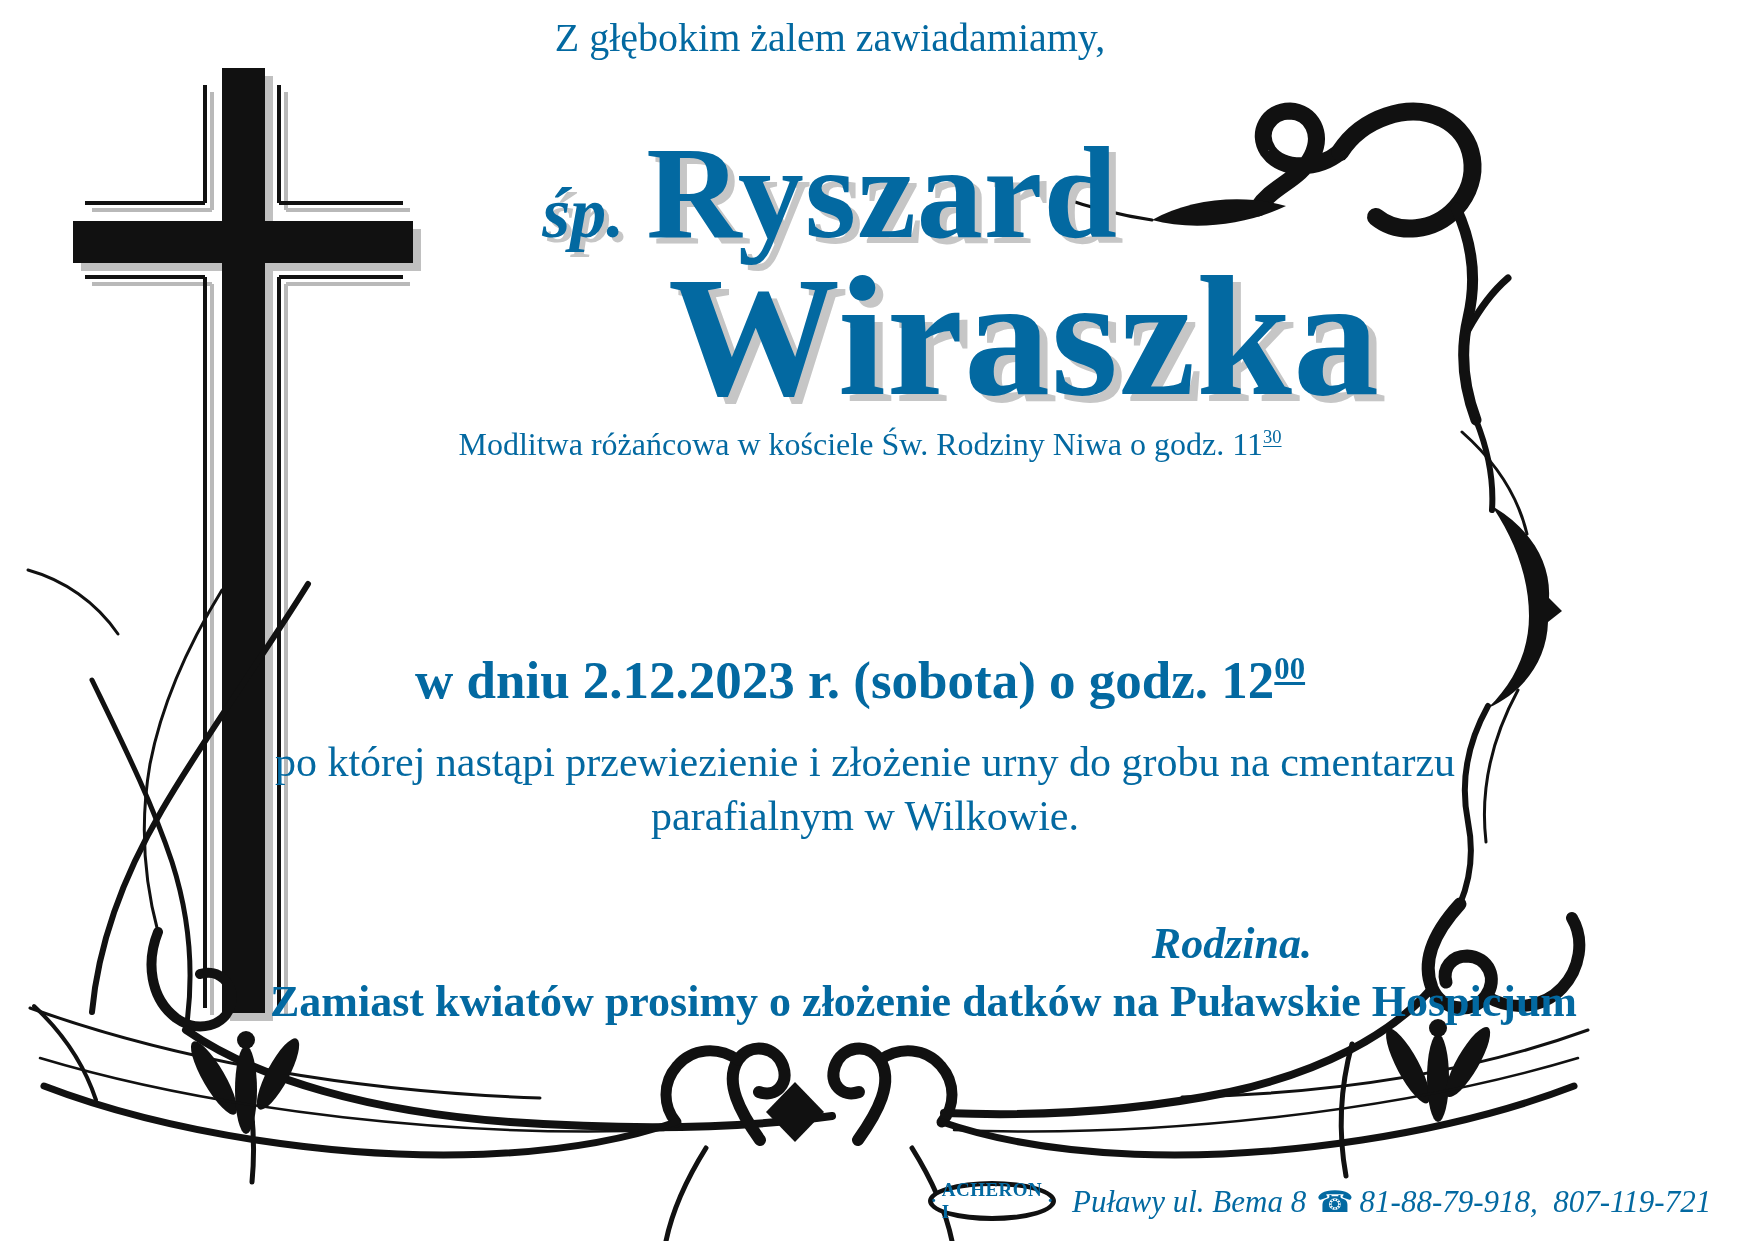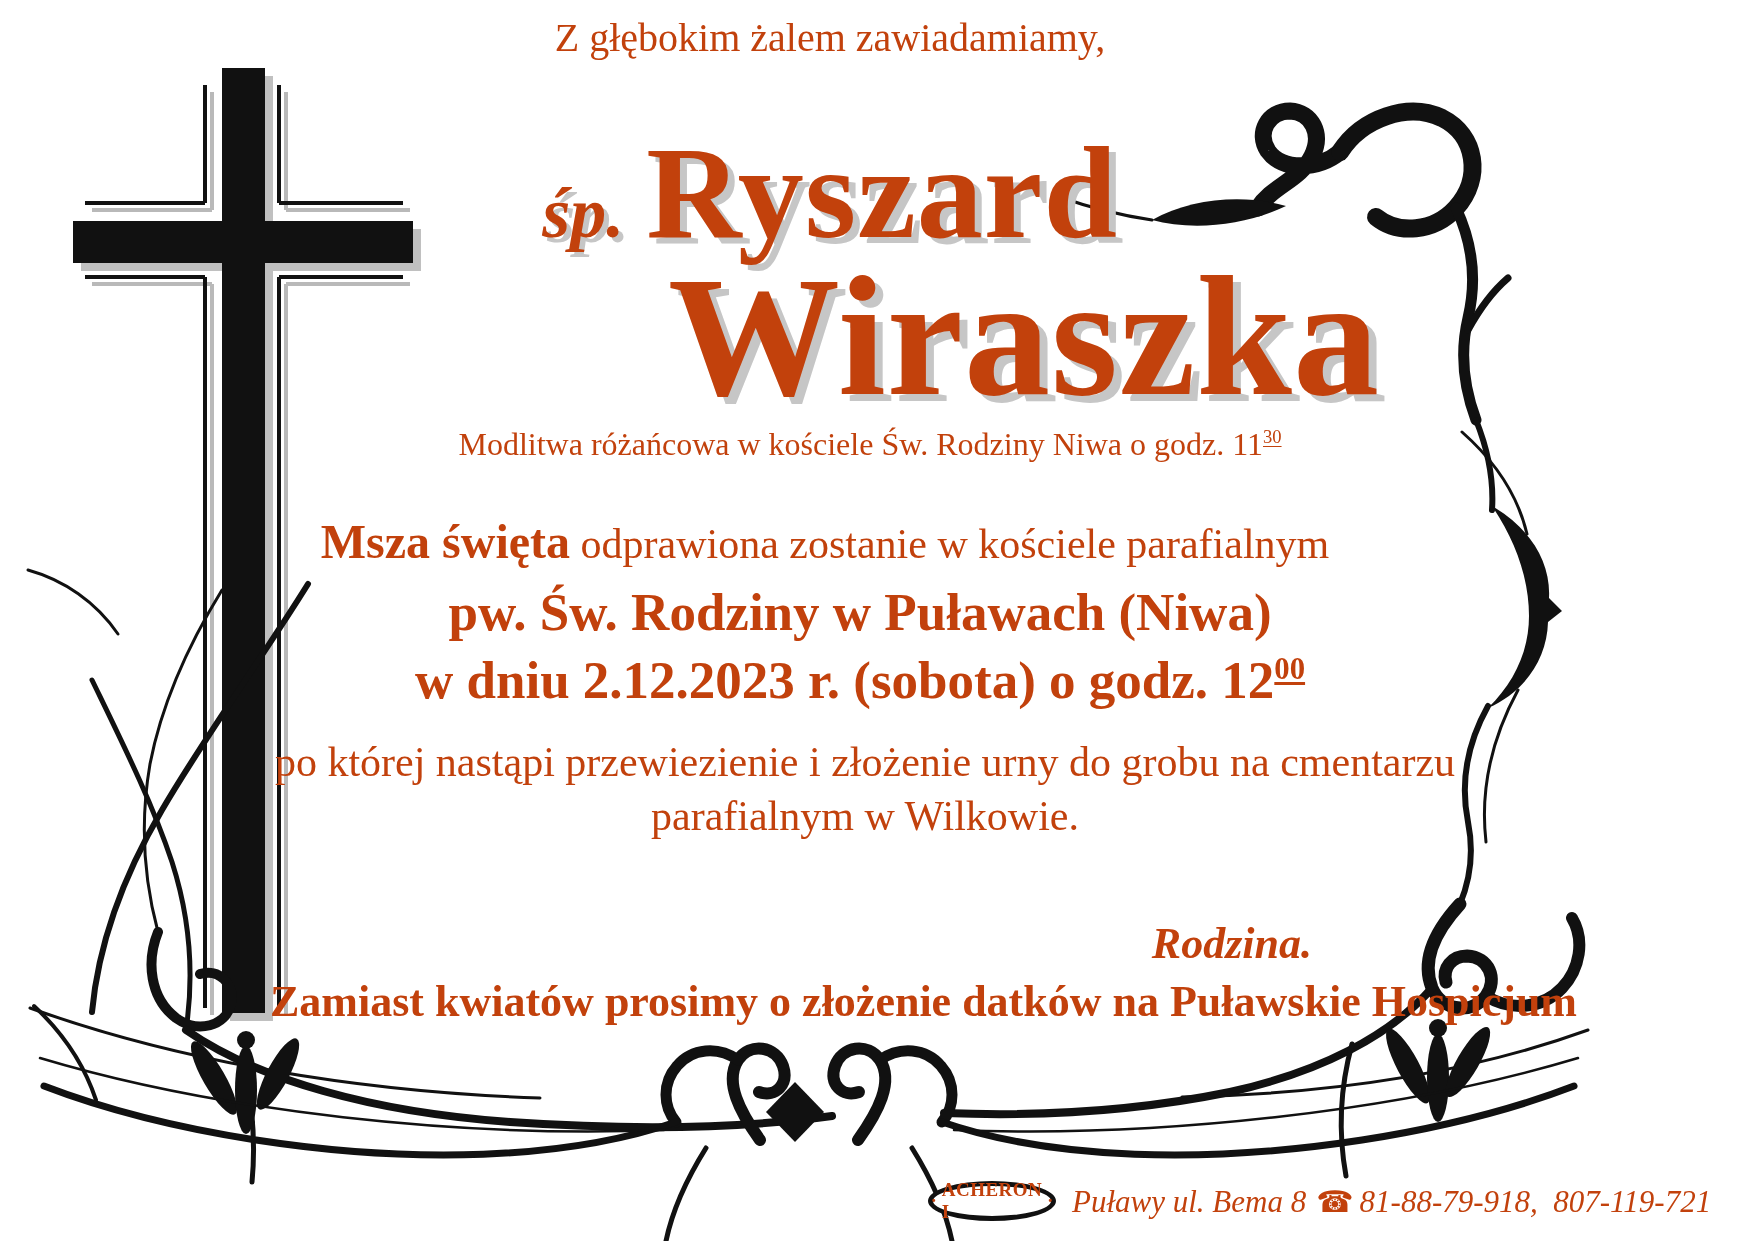--- a/index.html
+++ b/index.html
@@ -2,21 +2,21 @@
 <html><head>
 <meta charset="utf-8">
 <style>
   html,body{margin:0;padding:0;background:#fff;}
   #page{
     position:relative;
     width:1755px;height:1241px;
     background:#fff;
     overflow:hidden;
     font-family:"Liberation Serif","DejaVu Serif",serif;
-    color:#c2410c;
+    color:#0369a1;
   }
   #decor{position:absolute;left:0;top:0;pointer-events:none;}
   .line{position:absolute;white-space:nowrap;}
   .center{text-align:center;}
   .right{text-align:right;}
   .intro{font-size:40px;line-height:1.08;}
   .honorific{
     font-style:italic;font-weight:bold;font-size:72px;
     margin-right:22px;
     text-shadow:5px 5px 0 #c6c6c6;
@@ -152,25 +152,21 @@
   <div class="line center" style="left:360px;top:116px;width:940px;">
     <span class="honorific">śp.</span><span class="first-name">Ryszard</span>
   </div>
 
   <div class="line center last-name" style="left:380px;top:250px;width:1000px;">Wiraszka</div>
 
   <div class="line center rosary" style="left:300px;top:426px;width:1140px;">
     <span>Modlitwa różańcowa w kościele Św. Rodziny Niwa o godz. 11</span><span class="sup">30</span>
   </div>
 
-  <div class="line center" style="left:280px;top:514px;width:1090px;">
-    <span class="mass1-lead">Msza święta</span><span class="mass1-rest"> odprawiona zostanie w kościele parafialnym</span>
-  </div>
 
-  <div class="line center mass-big" style="left:330px;top:582px;width:1060px;">pw. Św. Rodziny w Puławach (Niwa)</div>
 
   <div class="line center mass-big" style="left:330px;top:650px;width:1060px;">
     <span>w dniu 2.12.2023 r. (sobota) o godz. 12</span><span class="sup">00</span>
   </div>
 
   <div class="line center transfer" style="left:265px;top:736px;width:1200px;">po której nastąpi przewiezienie i złożenie urny do grobu na cmentarzu</div>
 
   <div class="line center transfer" style="left:265px;top:790px;width:1200px;">parafialnym w Wilkowie.</div>
 
 

